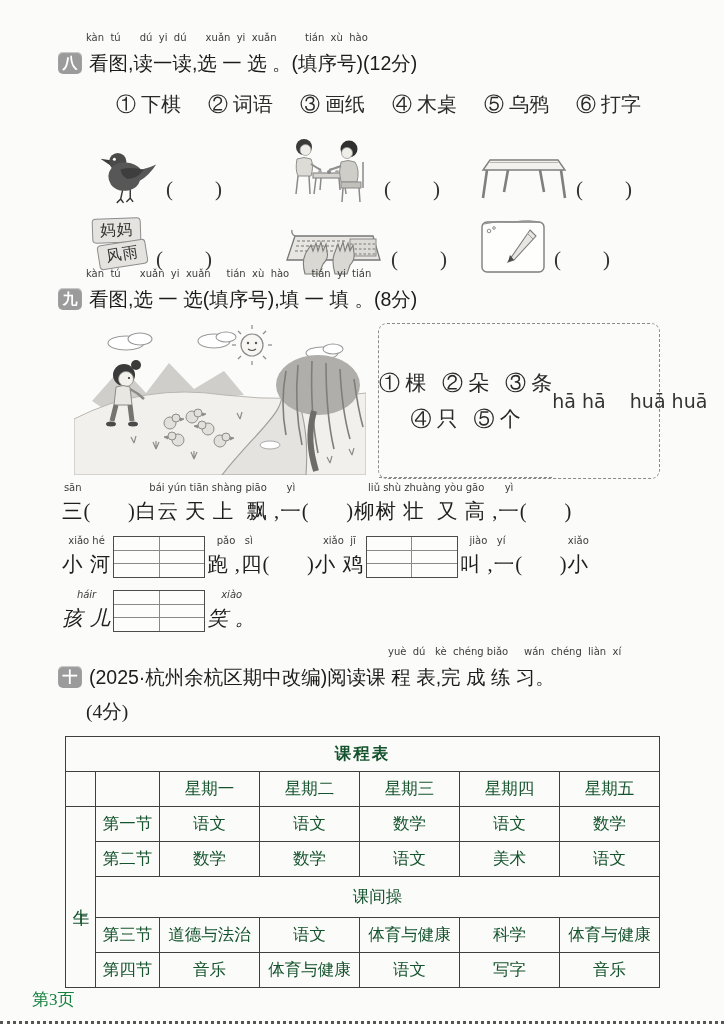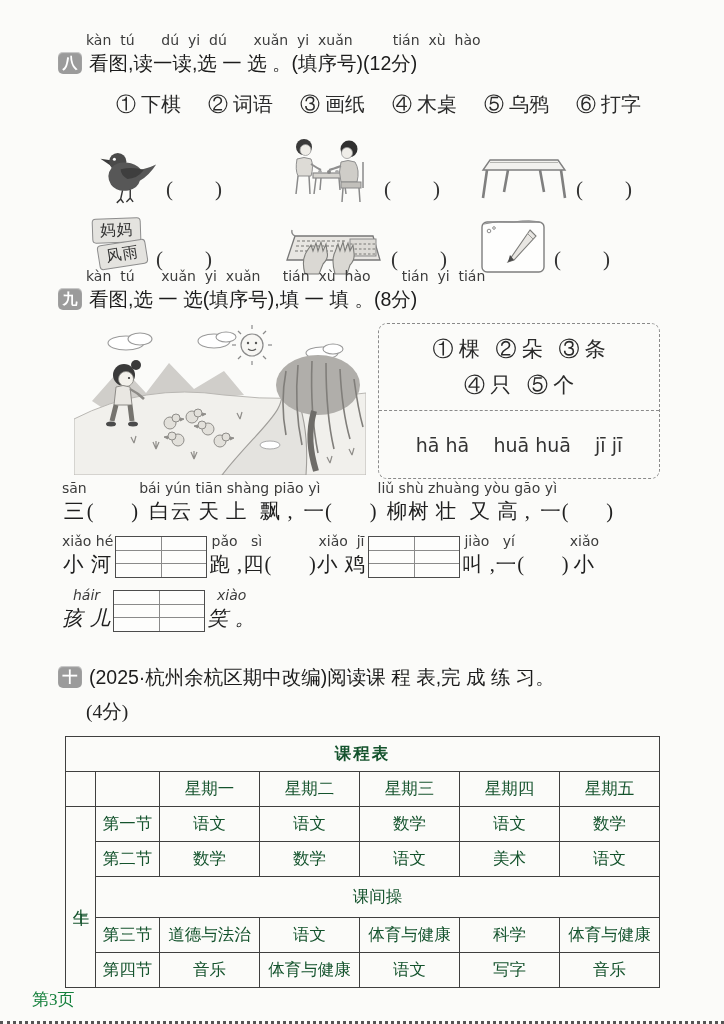--- a/index.html
+++ b/index.html
@@ -1,34 +1,34 @@
 <!DOCTYPE html>
 <html><head>
 <meta charset="utf-8">
 <style>
   html,body{margin:0;padding:0;}
   body{width:724px;height:1024px;background:#fbfbf9;font-family:"Liberation Serif","DejaVu Serif",serif;color:#222;overflow:hidden;}
   .sheet{position:relative;width:724px;height:1024px;border-bottom:3px dotted #555;box-sizing:border-box;}
-  .py{font-family:"DejaVu Sans","Liberation Sans",sans-serif;font-size:14px;color:#3c3c3c;white-space:pre;}
+  .py{font-family:"DejaVu Sans","Liberation Sans",sans-serif;font-size:10px;color:#3c3c3c;white-space:pre;}
   .hz{white-space:pre;}
   .sec-header{display:flex;align-items:flex-start;gap:7px;}
   .badge{flex:0 0 auto;width:24px;height:22px;margin-top:2px;background:#9b9b9b;border-radius:5px;color:#fff;
          font-family:"Liberation Sans",sans-serif;font-weight:bold;font-size:15px;line-height:22px;text-align:center;
          box-shadow:inset 0 1px 1px rgba(255,255,255,.5);}
   .sec-title{font-family:"Liberation Sans","DejaVu Sans",sans-serif;font-weight:normal;font-size:19.5px;color:#1c1c1c;white-space:pre;}
   .options{display:flex;gap:27px;font-size:20px;color:#2a2a2a;}
   .img-grid{position:absolute;left:88px;top:122px;width:565px;display:grid;grid-template-columns:195px 195px 175px;grid-template-rows:84px 70px;}
   .img-cell{display:flex;align-items:flex-end;gap:6px;}
   .paren{font-size:21px;color:#333;white-space:pre;line-height:1;margin-bottom:6px;}
   .cards{position:relative;width:62px;height:58px;}
   .card{position:absolute;font-size:15.5px;letter-spacing:1px;background:#e4e3df;border:1.3px solid #8d8d8d;border-radius:4px;padding:1px 7px;color:#333;}
   .card1{left:4px;top:0;transform:rotate(-2deg);}
   .card2{left:10px;top:24px;transform:rotate(-9deg);}
   .nine-flex{position:absolute;left:74px;top:323px;display:flex;gap:12px;}
-  .dashed-box{width:282px;height:156px;border:1.6px dashed #8a8a8a;border-radius:9px;box-sizing:border-box;display:flex;flex-direction:column;}
+  .dashed-box{width:282px;height:156px;border:1.6px dashed #8a8a8a;border-radius:9px;box-sizing:border-box;display:flex;flex-direction:row;}
   .dash-top{flex:0 0 86px;border-bottom:1.4px dashed #8a8a8a;display:flex;flex-direction:column;justify-content:center;gap:8px;text-align:center;font-size:21px;color:#2a2a2a;}
   .dash-top div{white-space:pre;}
   .dash-bottom{flex:1;display:flex;align-items:center;justify-content:center;font-family:"DejaVu Sans","Liberation Sans",sans-serif;font-size:19px;color:#333;white-space:pre;}
   .fill-area{position:absolute;left:62px;top:480px;width:606px;}
   .fill-line{display:flex;align-items:flex-end;}
   .seg{display:inline-flex;flex-direction:column;align-items:center;}
   .seg .py{height:16px;line-height:16px;}
   .seg .hz{font-size:20.5px;line-height:30px;color:#1f1f1f;letter-spacing:1px;}
   .wgrid{width:92px;height:42px;margin:0 2px 1px 2px;border:1.5px solid #4c4c4c;box-sizing:border-box;background-color:#fdfdfc;
      background-image:linear-gradient(#8a8a8a,#8a8a8a),linear-gradient(#8a8a8a,#8a8a8a),linear-gradient(#8a8a8a,#8a8a8a);
@@ -324,20 +324,21 @@
           <span class="hz">孩 儿</span>
         </span>
       <span class="wgrid"></span>
       <span class="seg">
           <span class="py">xiào</span>
           <span class="hz">笑 。</span>
         </span>
     </div>
   </div>
 
+  <div class="abs py" style="left:388px;top:646px;">yuè  dú   kè  chéng biǎo     wán  chéng  liàn  xí</div>
   <div class="abs sec-header s10-header">
     <span class="badge">十</span>
     <span class="sec-title s10-title">(2025·杭州余杭区期中改编)阅读课 程 表,完 成 练 习。</span>
   </div>
   <div class="score-line">(4分)</div>
 
   <table class="tt">
     <colgroup>
       <col style="width:30px">
         <col style="width:64px">

